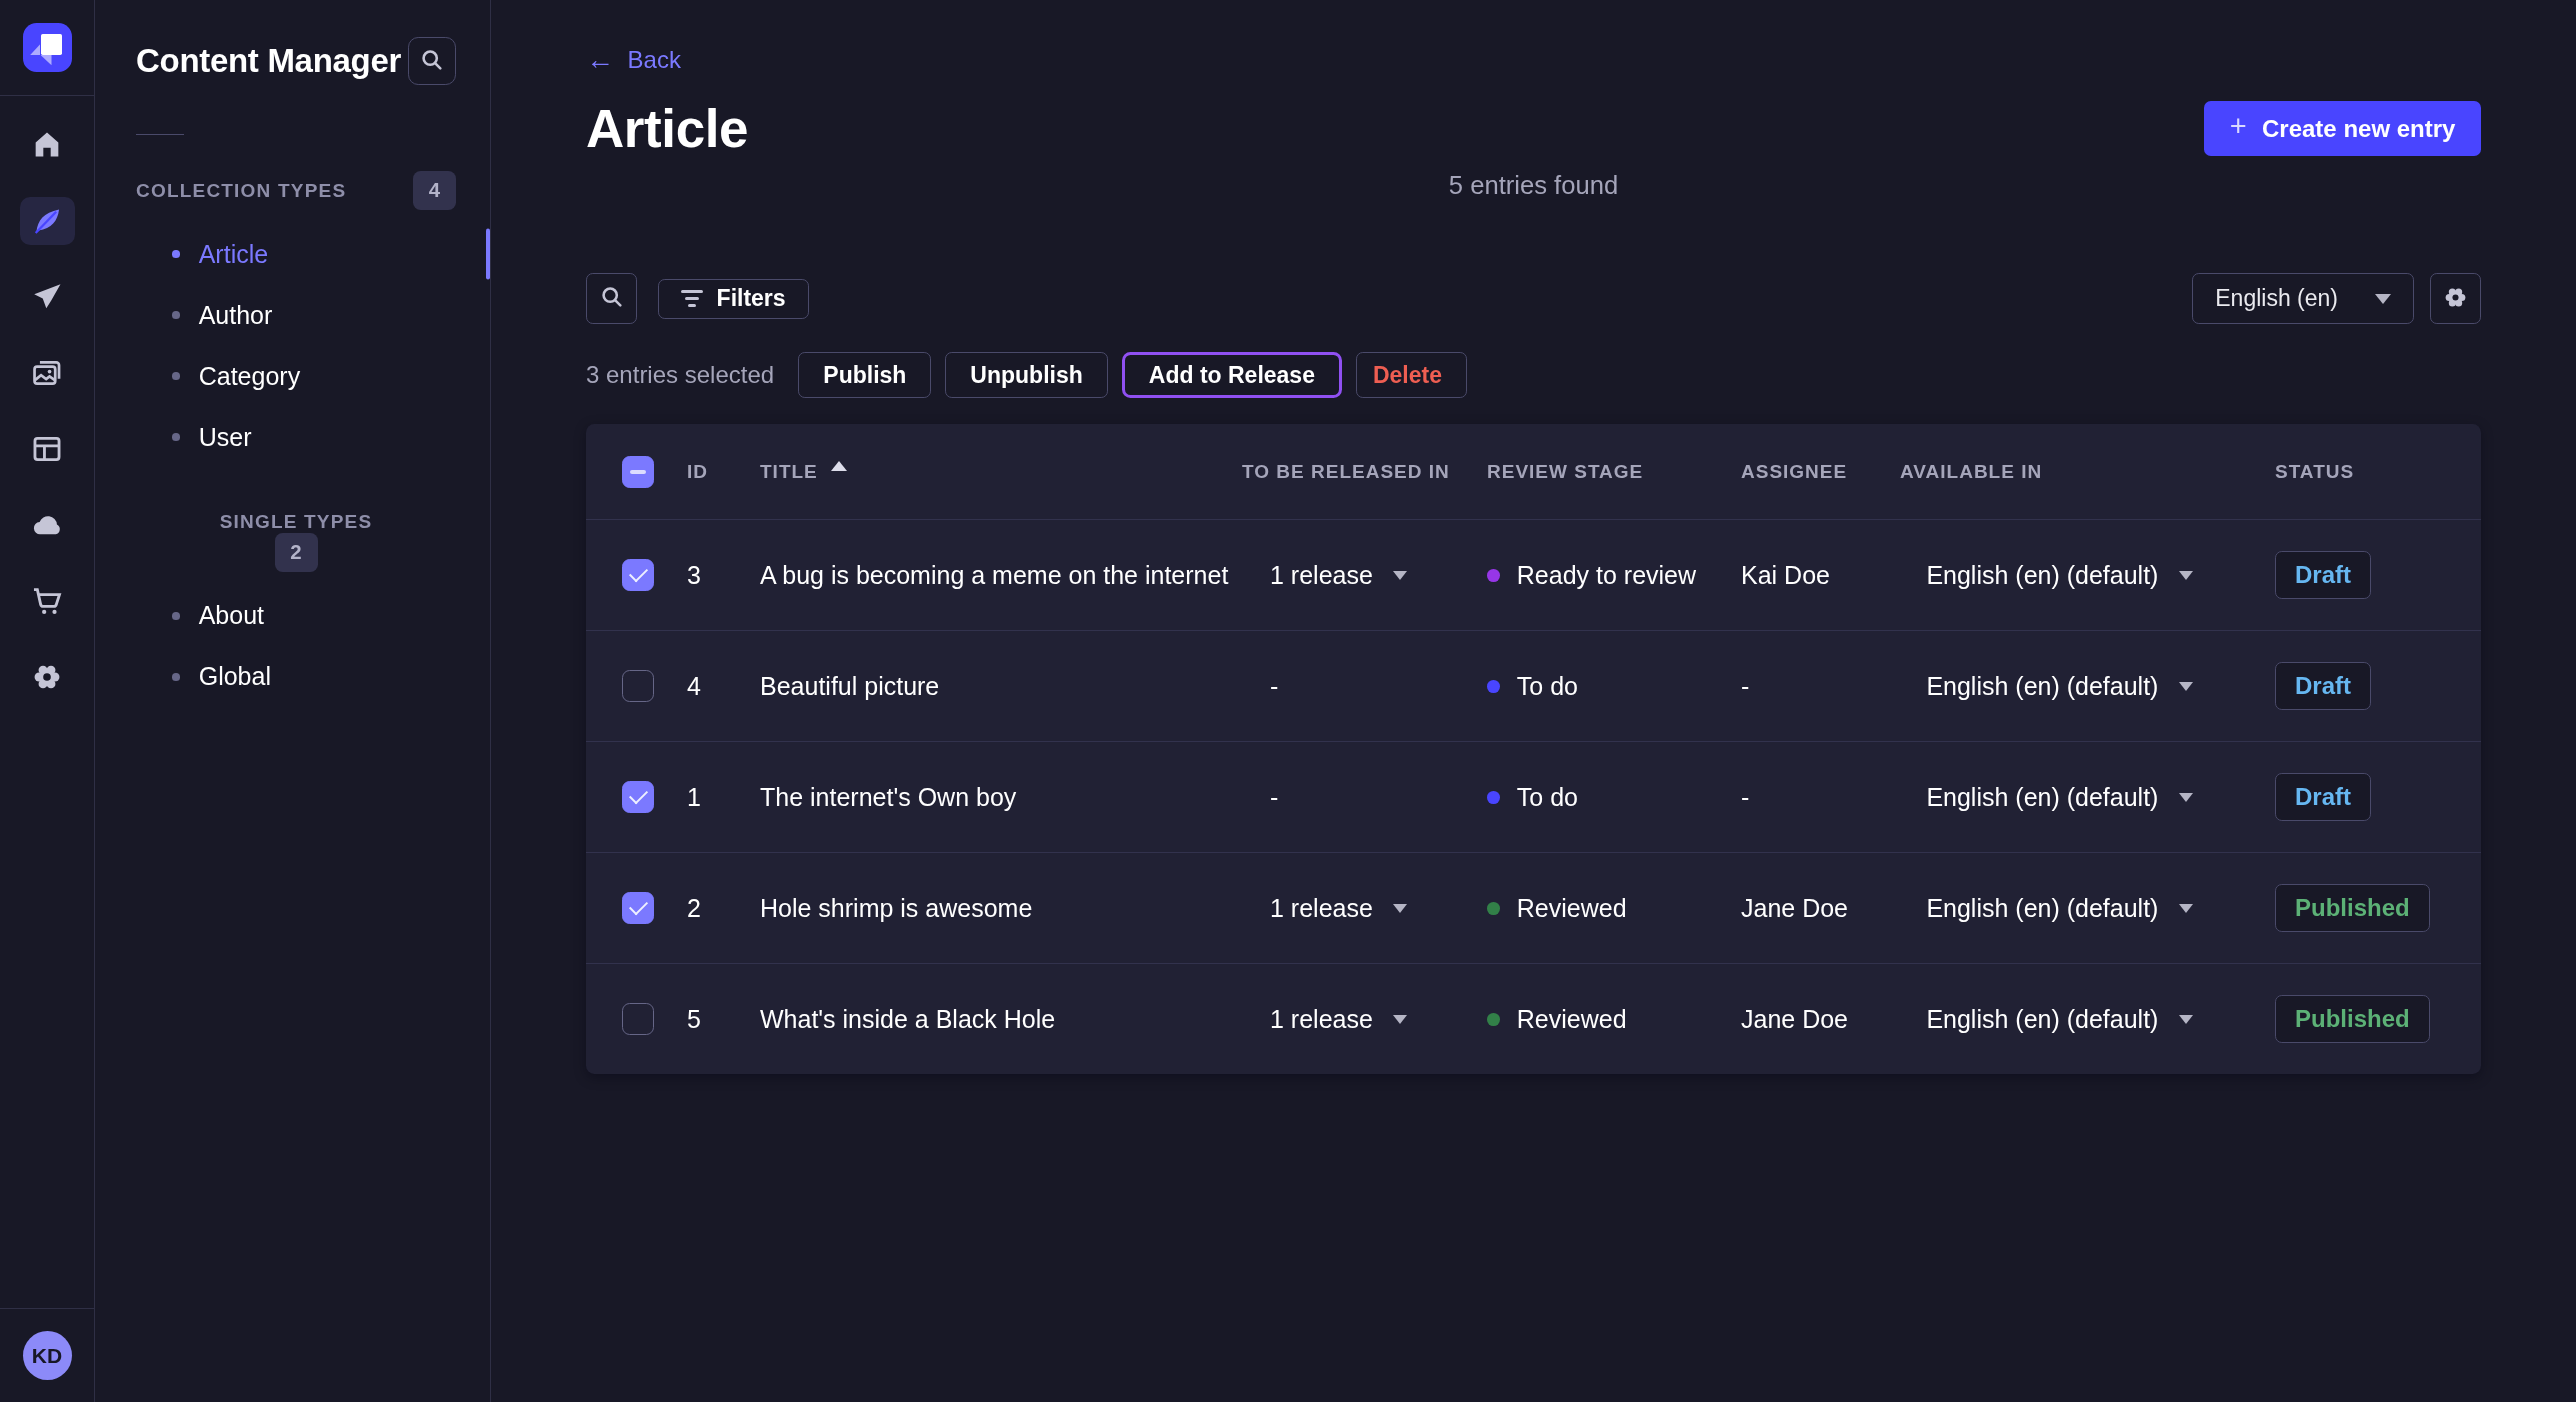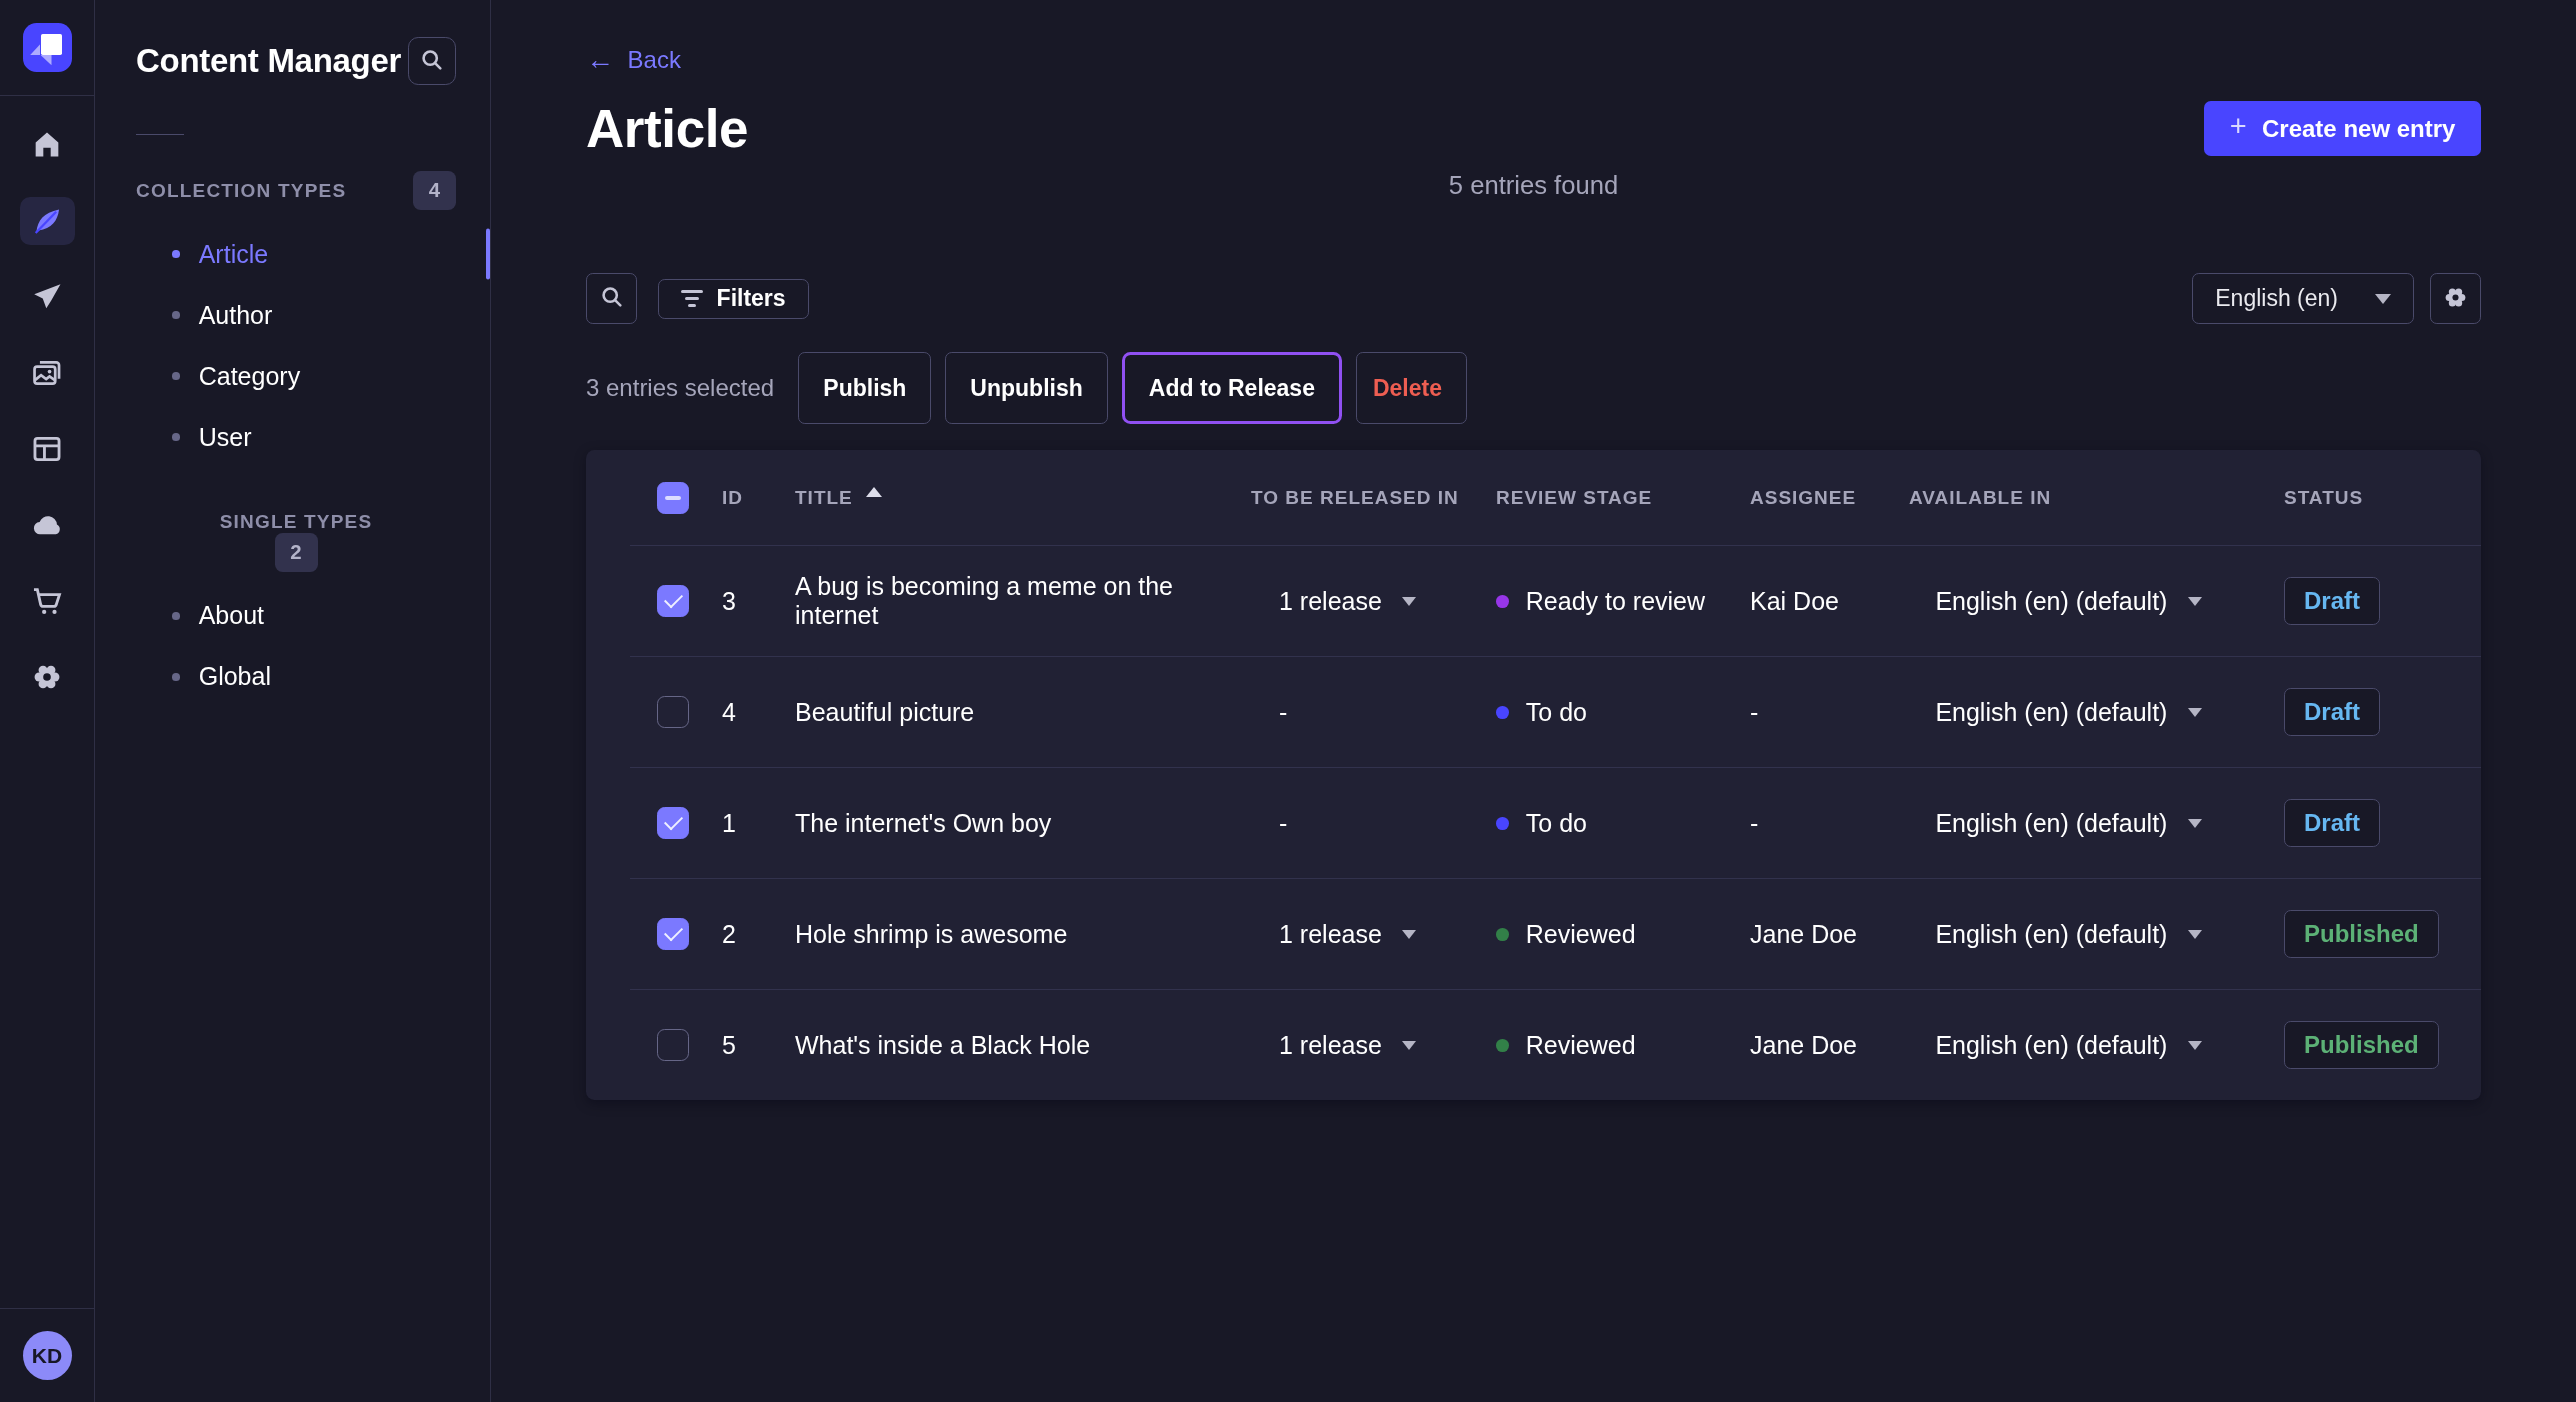--- a/index.html
+++ b/index.html
@@ -60,27 +60,27 @@
   .filters-btn{height:40px;margin-left:21px;padding:0 22px;border:0.9px solid var(--border);border-radius:6.8px;background:transparent;color:var(--txt);font-size:23px;font-weight:600;display:flex;align-items:center;gap:13.6px;cursor:pointer;font-family:inherit;}
   .filter-glyph{display:flex;flex-direction:column;align-items:center;gap:4.3px;}
   .filter-glyph i{display:block;height:2.6px;border-radius:1.7px;background:var(--icon);}
   .filter-glyph i:nth-child(1){width:22px;}.filter-glyph i:nth-child(2){width:14.5px;}.filter-glyph i:nth-child(3){width:7.7px;}
   .locale-select{height:51px;padding:0 22px;border:0.9px solid var(--border);border-radius:6.8px;background:transparent;color:#eaeaef;font-size:23px;display:flex;align-items:center;gap:37px;cursor:pointer;font-family:inherit;}
   .caret-down{width:0;height:0;border-left:8.5px solid transparent;border-right:8.5px solid transparent;border-top:10.2px solid #b5b5c5;}
   .gear-btn{margin-left:16px;}
 
   .selection-row{margin-top:28px;display:flex;align-items:center;gap:14px;}
   .selection-text{font-size:24px;color:var(--txt2);margin-right:10.2px;}
-  .act-btn{height:72px;padding:0 24px;border:0.9px solid var(--border);border-radius:6.8px;background:transparent;color:var(--txt);font-size:23px;font-weight:600;cursor:pointer;font-family:inherit;}
+  .act-btn{height:46px;padding:0 24px;border:0.9px solid var(--border);border-radius:6.8px;background:transparent;color:var(--txt);font-size:23px;font-weight:600;cursor:pointer;font-family:inherit;}
   .act-btn.release{border:3.4px solid #9050f2;border-radius:8.5px;}
   .act-btn.delete{color:#ee5e52;padding-left:16px;}
 
   
   .table-card{margin-top:26.4px;background:var(--surface);border-radius:8.5px;box-shadow:0 3.4px 12px rgba(4,4,16,.35);overflow:hidden;}
-  .thead,.trow{display:flex;align-items:center;padding:0 27px;margin-left:44px;}
+  .thead,.trow{display:flex;align-items:center;padding:0 36px;}
   .thead{height:95px;font-size:19px;font-weight:700;letter-spacing:1px;color:var(--txt2);}
   .trow{height:111px;border-top:0.9px solid var(--line2);font-size:25px;}
   .c-check{width:65px;flex:0 0 65px;}
   .c-id{width:73px;flex:0 0 73px;}
   .c-title{flex:1;display:flex;align-items:flex-start;gap:13.6px;}
   .c-release{width:245px;flex:0 0 245px;display:flex;align-items:center;gap:20.4px;}
   .trow .c-release{padding-left:28px;}
   .c-stage{width:254px;flex:0 0 254px;display:flex;align-items:center;gap:17px;}
   .c-assignee{width:159px;flex:0 0 159px;}
   .c-available{width:375px;flex:0 0 375px;display:flex;align-items:center;gap:20.4px;}

